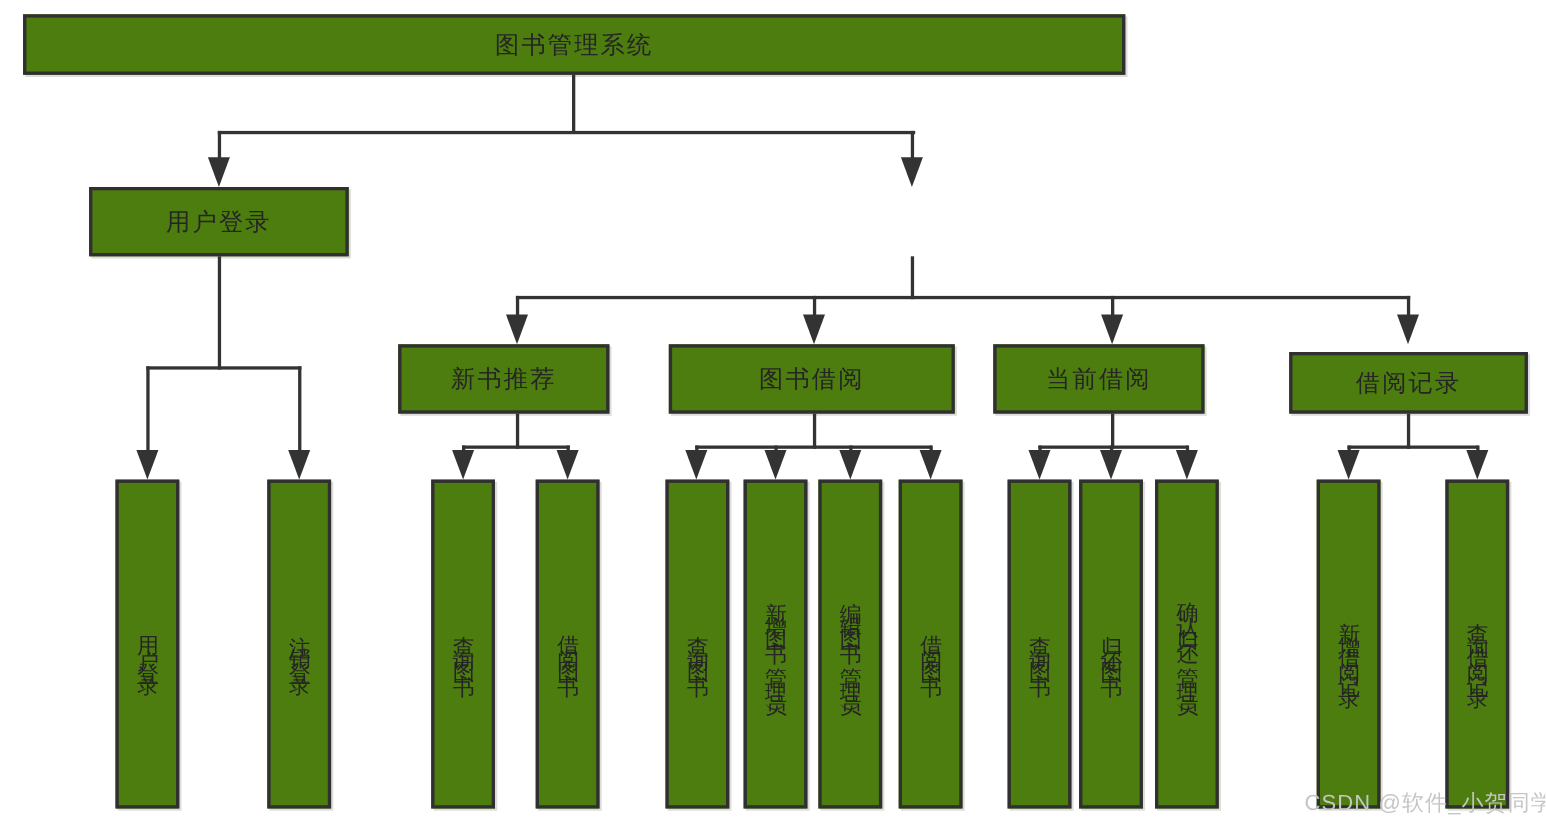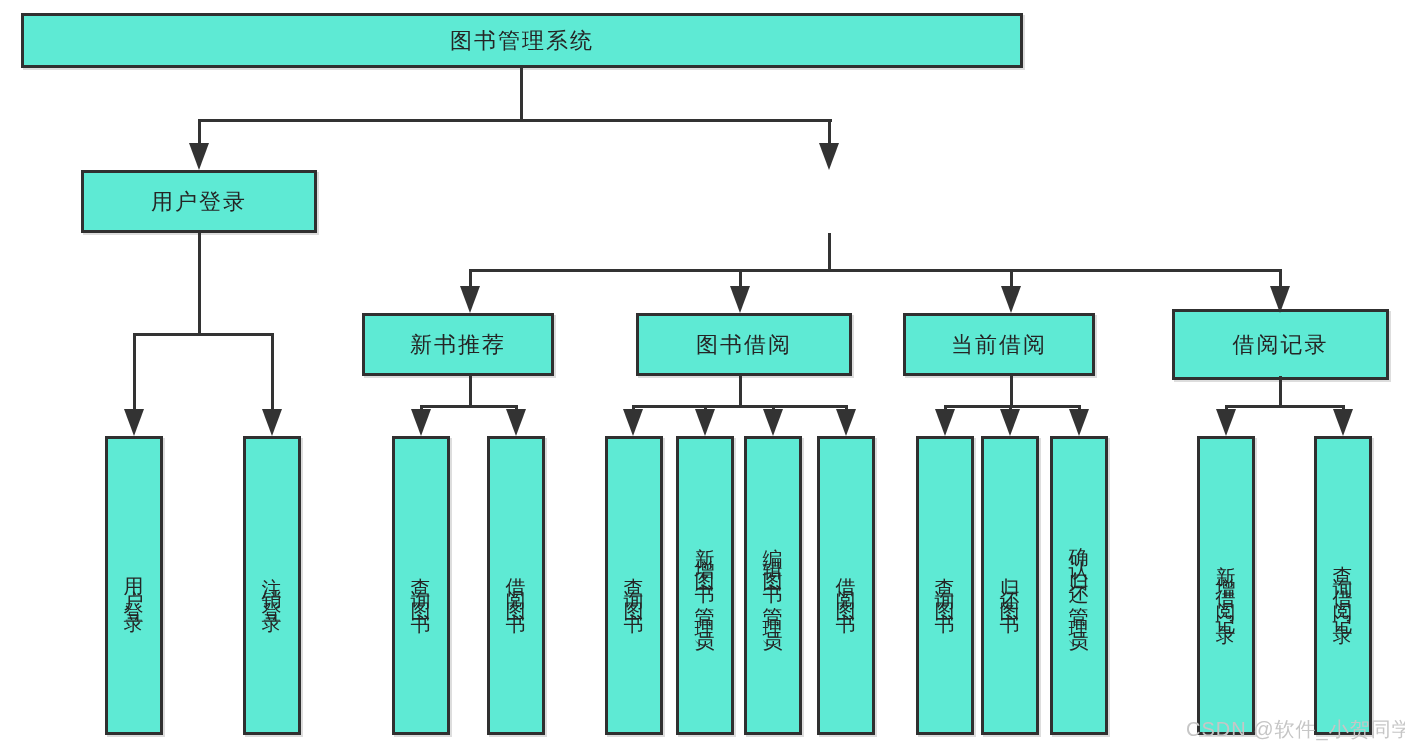--- a/index.html
+++ b/index.html
@@ -1,21 +1,21 @@
 <!DOCTYPE html>
 <html><head>
 <meta charset="utf-8">
 <style>
   html,body { margin:0; padding:0; background:#ffffff; }
   .canvas {
     position:relative; width:1405px; height:747px; background:#ffffff;
     font-family:"Liberation Sans","DejaVu Sans",sans-serif; overflow:hidden;
   }
   .box {
-    position:absolute; box-sizing:border-box; background:#5eead4;
+    position:absolute; box-sizing:border-box; background:#4d7c0f;
     border:3px solid #303030; display:flex; align-items:center; justify-content:center;
     box-shadow:2px 2px 0 rgba(120,120,120,0.25);
   }
   .box .lbl {
     font-size:22px; color:#252525; letter-spacing:2px; white-space:nowrap;
   }
   .leaf .lbl {
     writing-mode:vertical-rl; text-orientation:mixed;
     font-size:20px; letter-spacing:12px; line-height:1; white-space:normal;
   }
@@ -40,27 +40,27 @@
     <span class="lbl">图书管理系统</span>
   </div>
 
   <div class="box" style="left:81px;top:170px;width:236px;height:63px">
     <span class="lbl">用户登录</span>
   </div>
 
   <div class="box" style="left:362px;top:313px;width:192px;height:63px">
     <span class="lbl">新书推荐</span>
   </div>
-  <div class="box" style="left:636px;top:313px;width:216px;height:63px">
+  <div class="box" style="left:608px;top:313px;width:260px;height:63px">
     <span class="lbl">图书借阅</span>
   </div>
   <div class="box" style="left:903px;top:313px;width:192px;height:63px">
     <span class="lbl">当前借阅</span>
   </div>
-  <div class="box" style="left:1172px;top:309px;width:217px;height:71px">
+  <div class="box" style="left:1172px;top:320px;width:217px;height:56px">
     <span class="lbl">借阅记录</span>
   </div>
 
   <div class="box leaf" style="left:105px;top:436px;width:58px;height:299px">
     <span class="lbl">用户登录</span>
   </div>
   <div class="box leaf" style="left:243px;top:436px;width:58px;height:299px">
     <span class="lbl">注销登录</span>
   </div>
 

